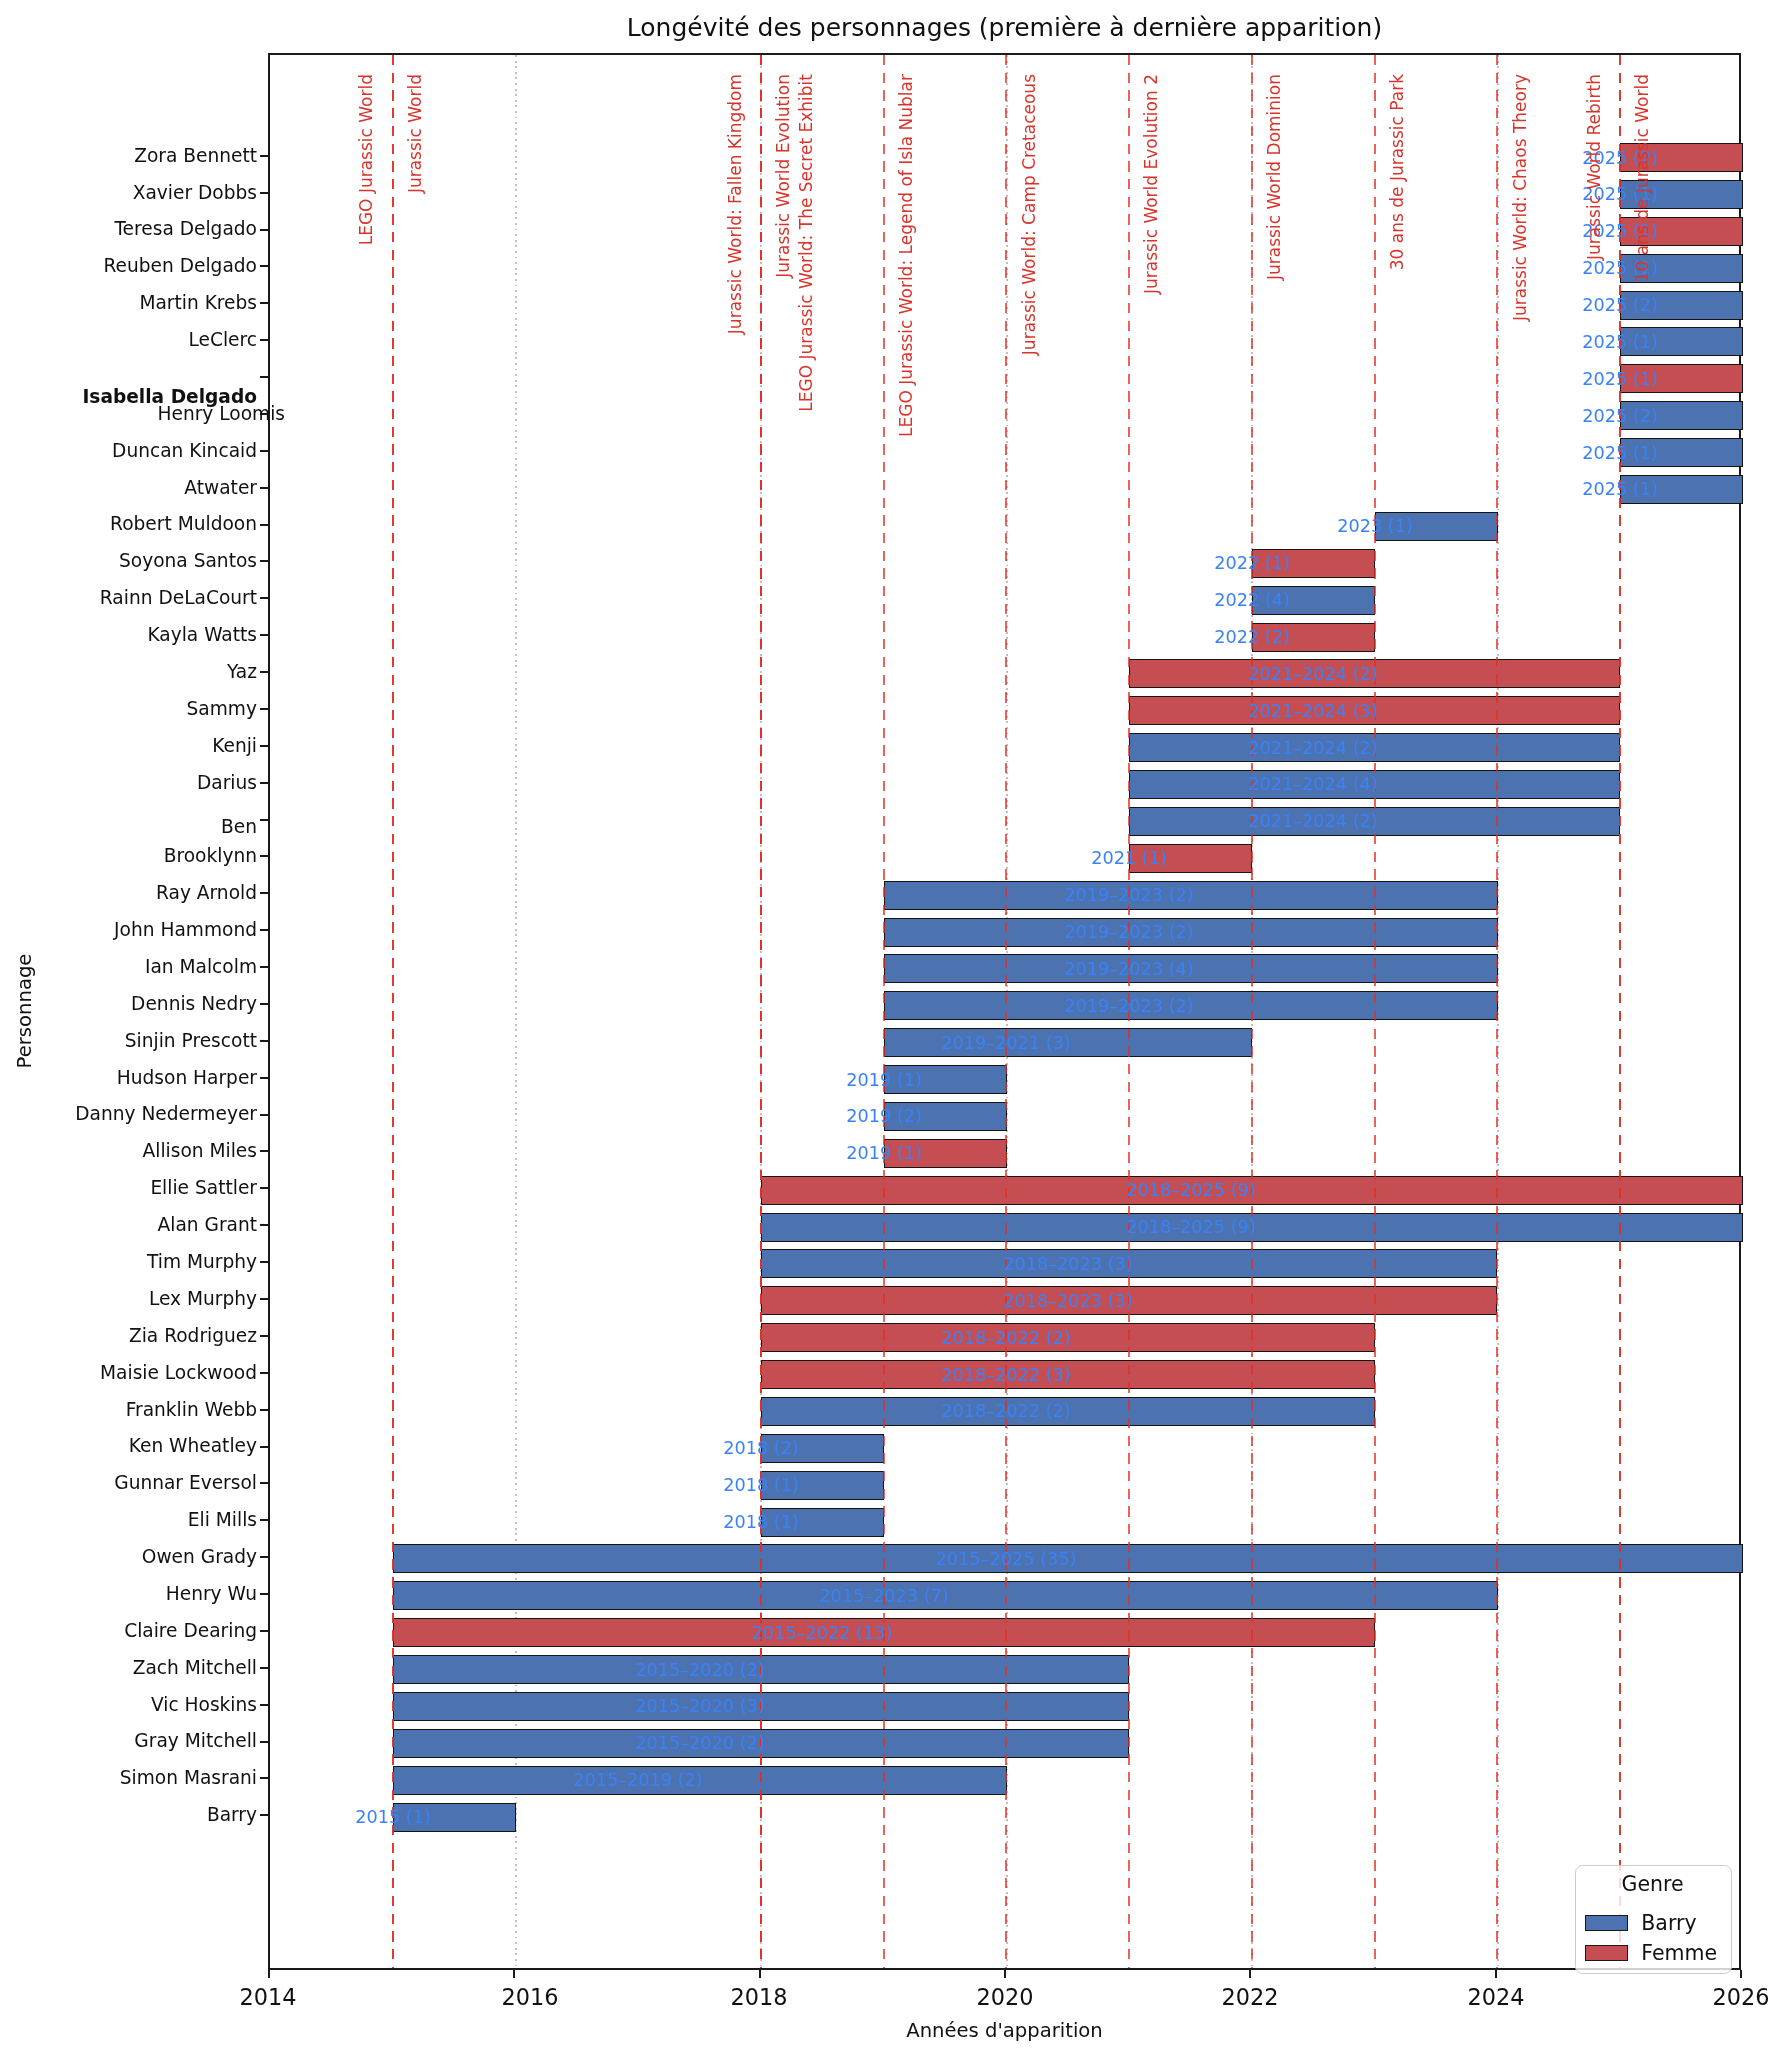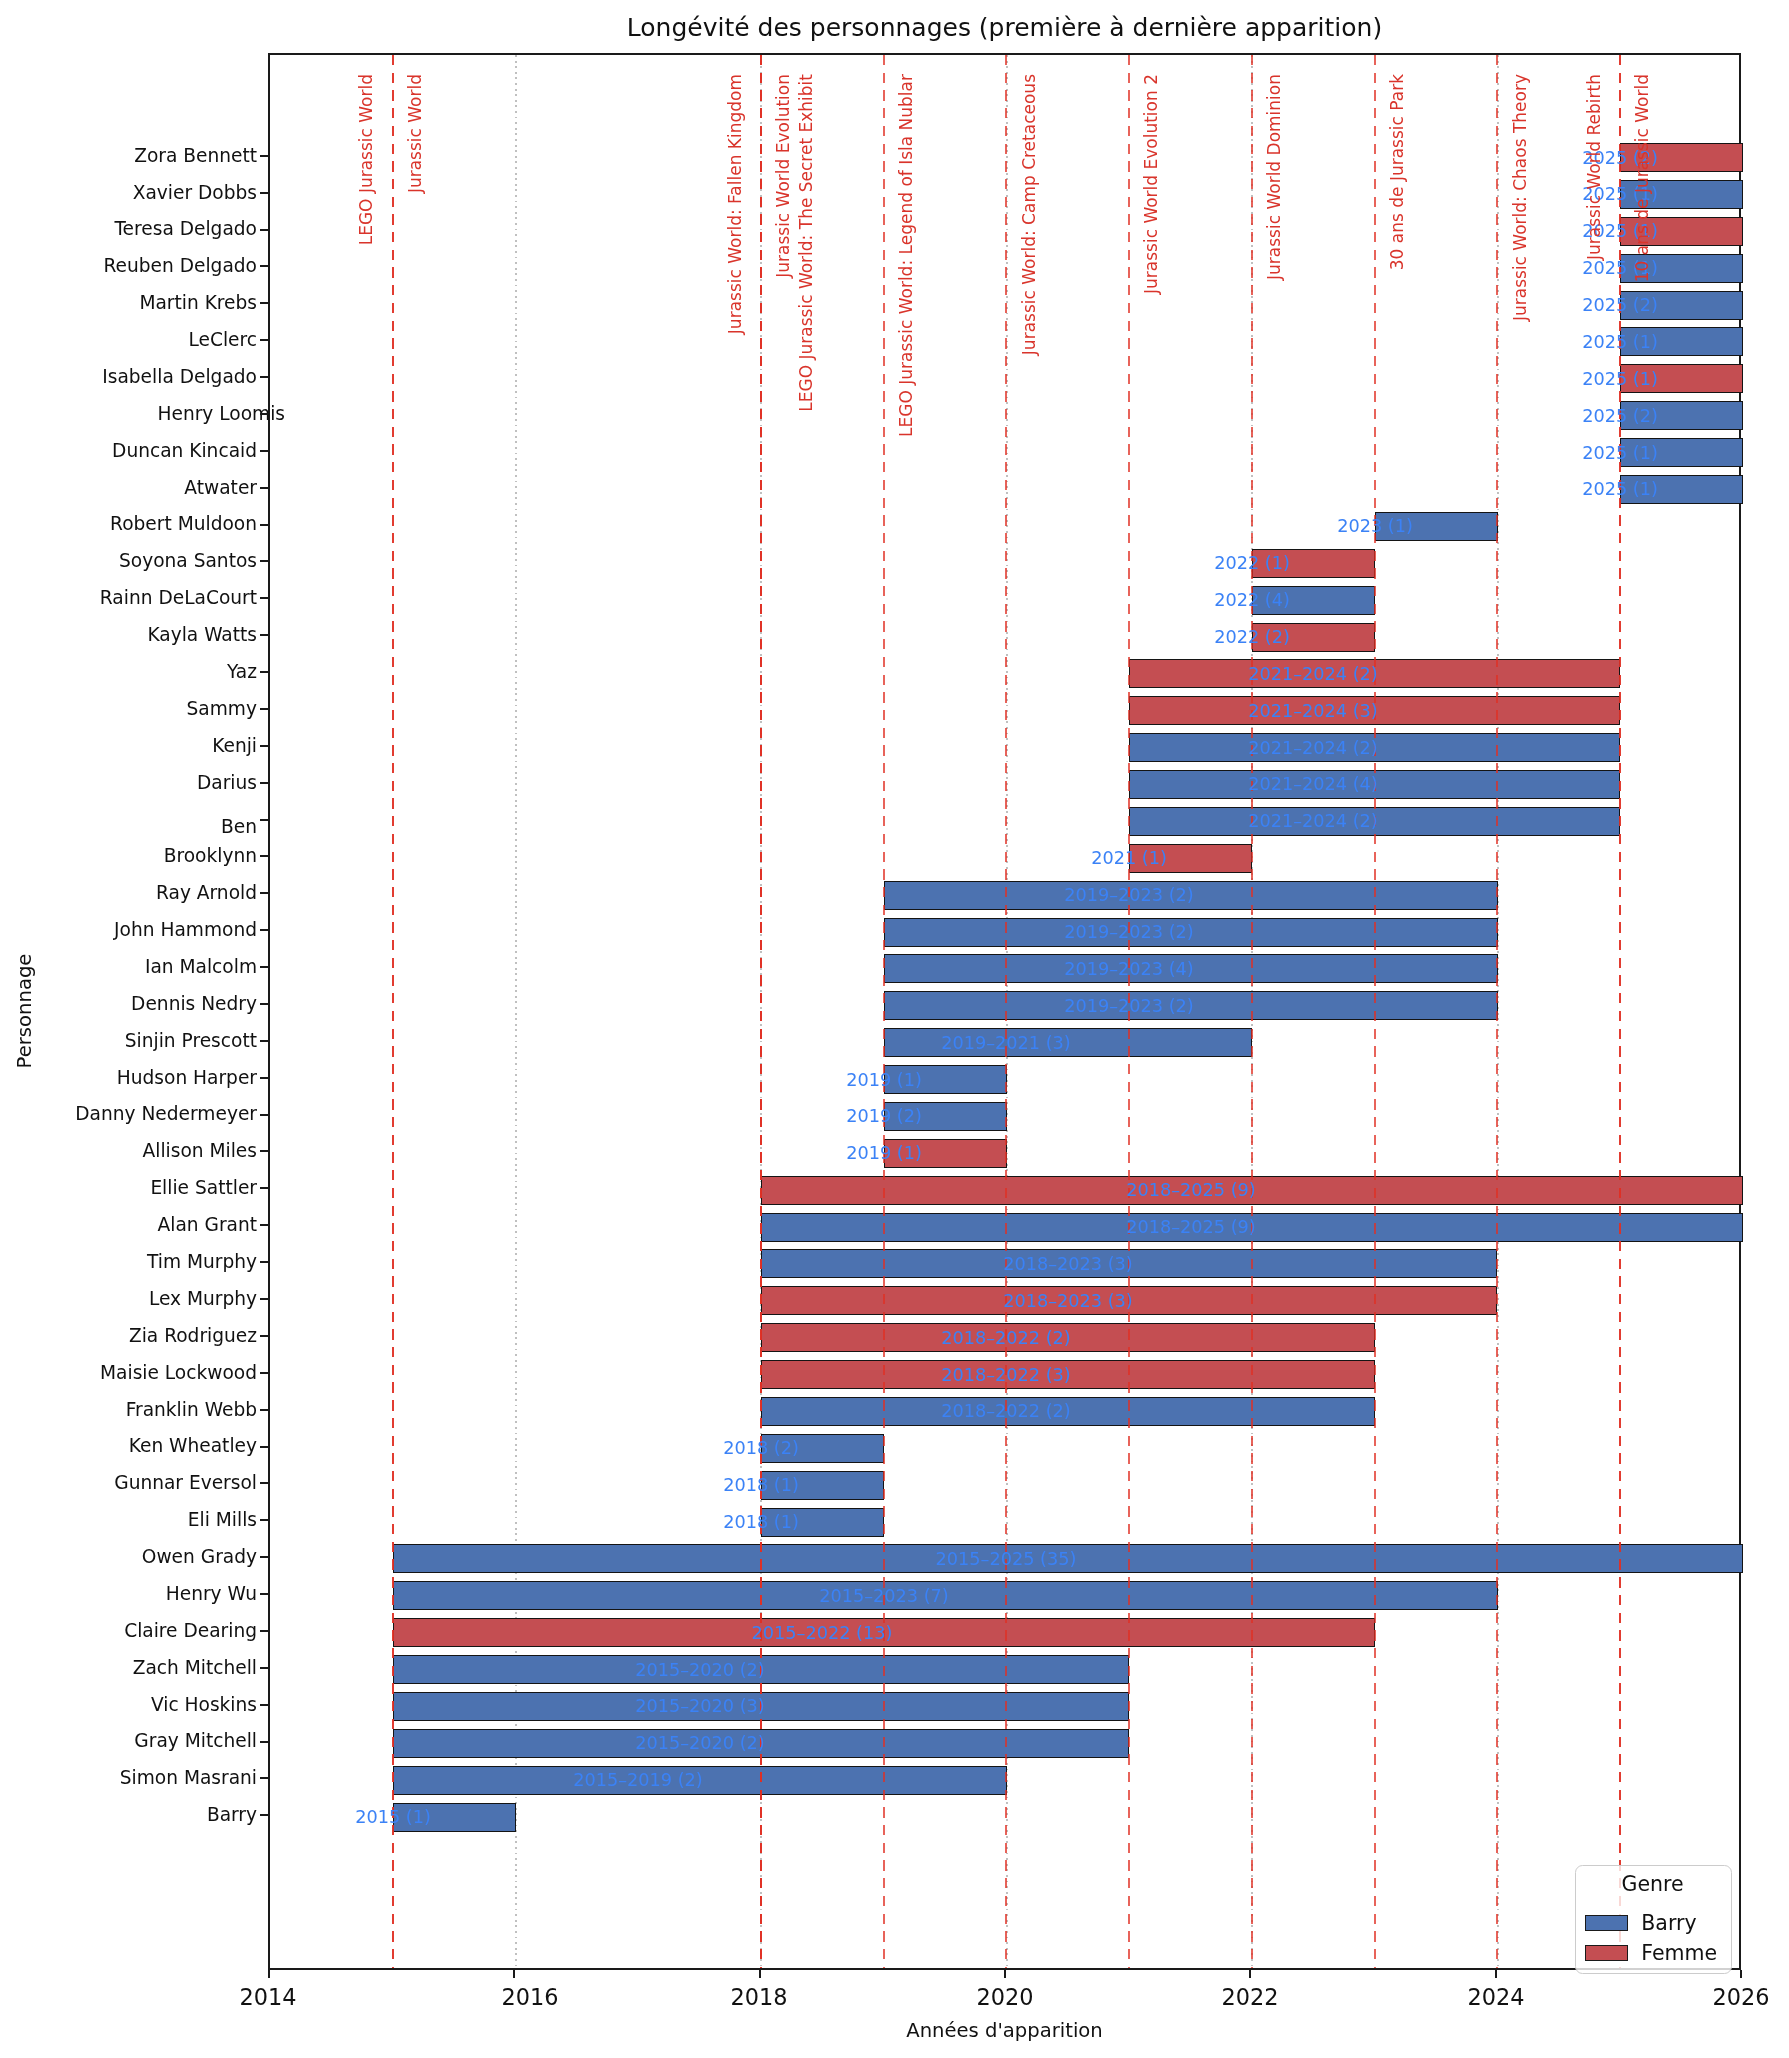--- a/index.html
+++ b/index.html
@@ -214,21 +214,21 @@
       <div class="ytick-label" style="top: 180px;">Xavier Dobbs</div>
       <div class="ytick-mark" style="left: 260px; top: 192px;"></div>
       <div class="ytick-label" style="top: 216px;">Teresa Delgado</div>
       <div class="ytick-mark" style="left: 260px; top: 229px;"></div>
       <div class="ytick-label" style="top: 253px;">Reuben Delgado</div>
       <div class="ytick-mark" style="left: 260px; top: 265px;"></div>
       <div class="ytick-label" style="top: 290px;">Martin Krebs</div>
       <div class="ytick-mark" style="left: 260px; top: 302px;"></div>
       <div class="ytick-label" style="top: 327px;">LeClerc</div>
       <div class="ytick-mark" style="left: 260px; top: 339px;"></div>
-      <div class="ytick-label" style="top: 364px;">Isabella Delgado</div>
+      <div class="ytick-label" style="top: 384px; font-weight: bold;">Isabella Delgado</div>
       <div class="ytick-mark" style="left: 260px; top: 376px;"></div>
       <div class="ytick-label" style="top: 401px; margin-left: 28px;">Henry Loomis</div>
       <div class="ytick-mark" style="left: 260px; top: 413px;"></div>
       <div class="ytick-label" style="top: 438px;">Duncan Kincaid</div>
       <div class="ytick-mark" style="left: 260px; top: 450px;"></div>
       <div class="ytick-label" style="top: 475px;">Atwater</div>
       <div class="ytick-mark" style="left: 260px; top: 487px;"></div>
       <div class="ytick-label" style="top: 511px;">Robert Muldoon</div>
       <div class="ytick-mark" style="left: 260px; top: 524px;"></div>
       <div class="ytick-label" style="top: 548px;">Soyona Santos</div>

